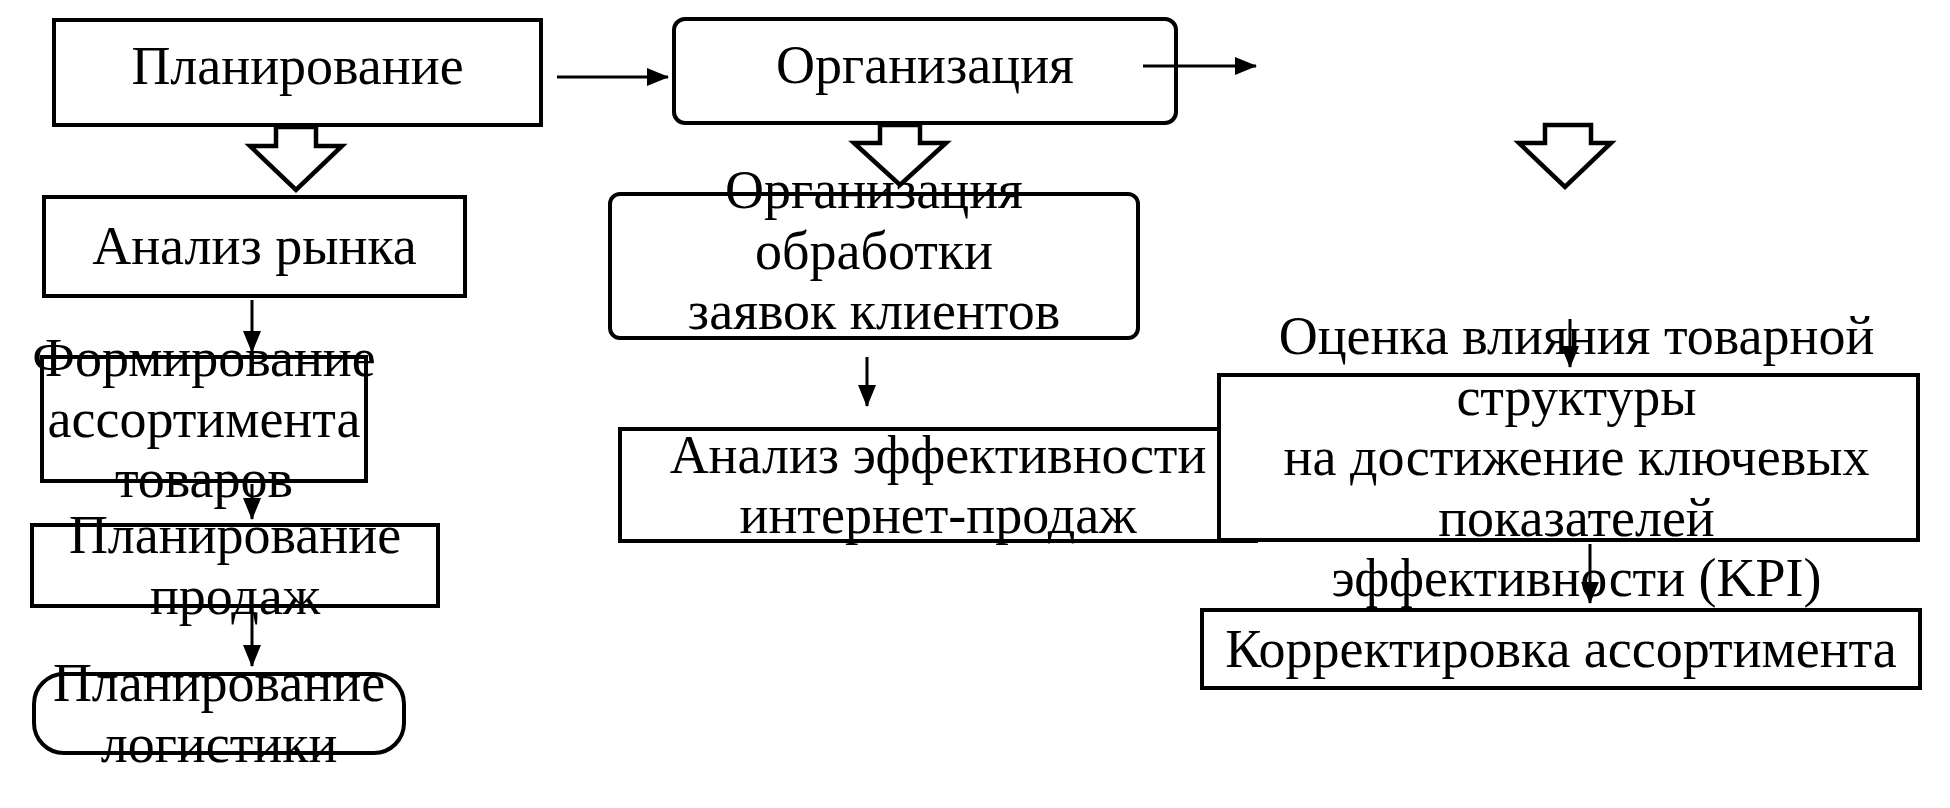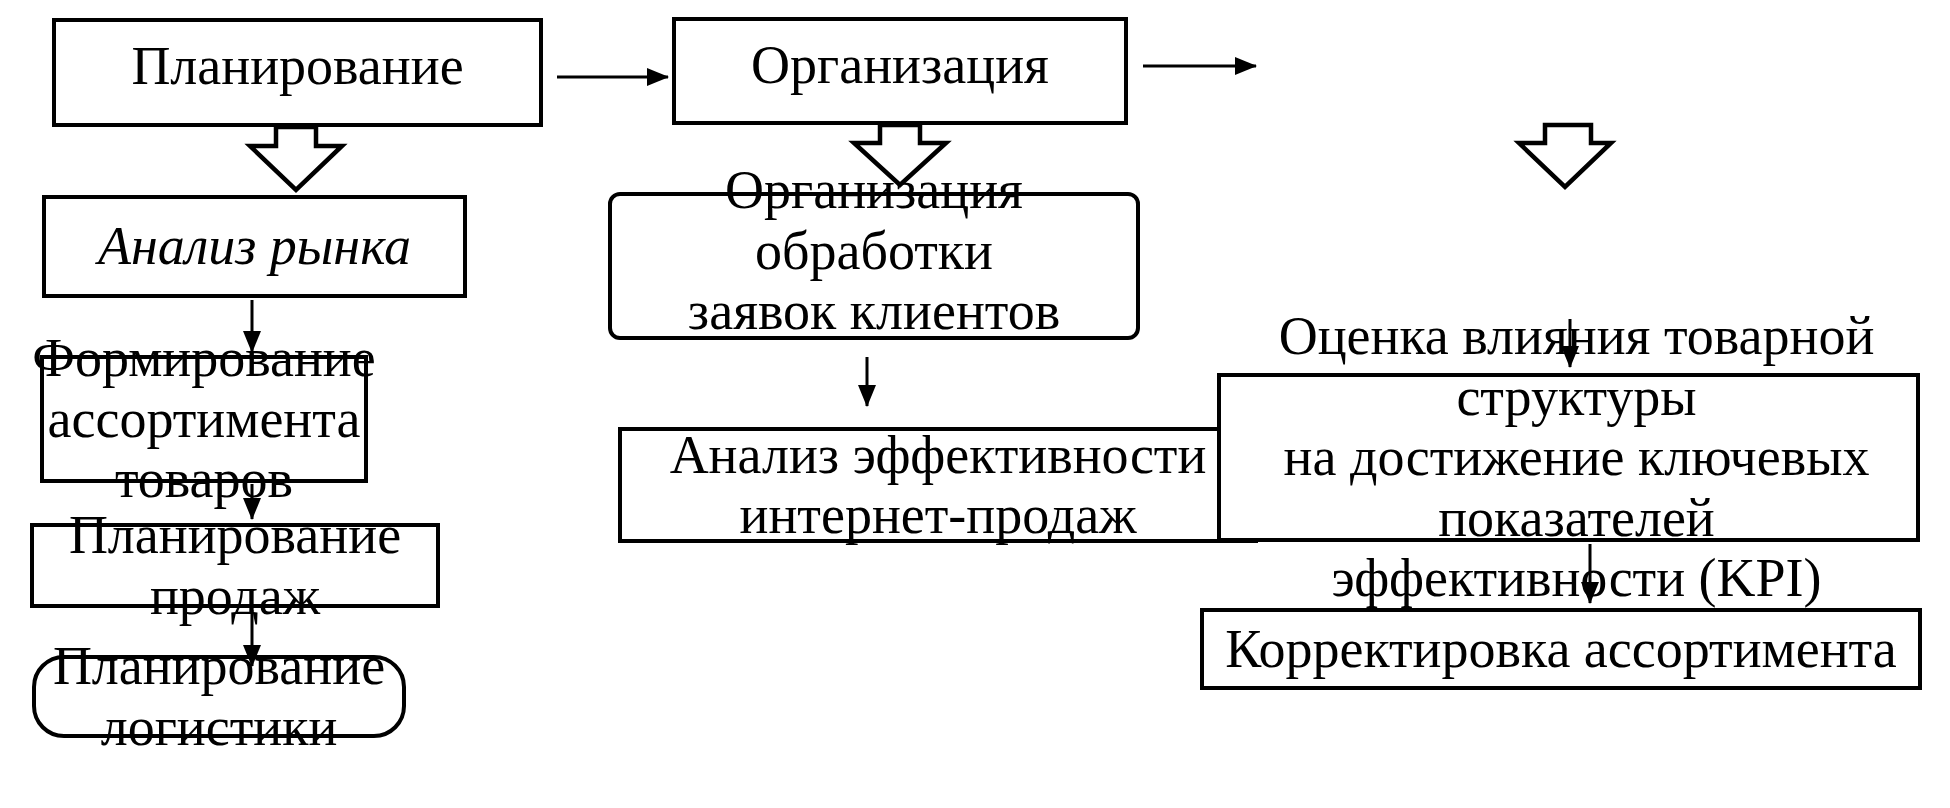--- a/index.html
+++ b/index.html
@@ -47,27 +47,27 @@
   .thin-arrow{stroke:var(--border);stroke-width:3;fill:none;}
   .block-arrow{stroke:var(--border);stroke-width:4.5;fill:var(--box_fill);stroke-linejoin:miter;}
   .arrow-head{fill:var(--border);}
 </style>
 </head>
 <body>
 
 <div id="stage">
 
   <div class="box header" style="left:52px;top:18px;width:491px;height:109px;">Планирование</div>
-  <div class="box" style="left:42px;top:195px;width:425px;height:103px;font-style:italic;">Анализ рынка</div>
+  <div class="box" style="left:42px;top:195px;width:425px;height:103px;">Анализ рынка</div>
   <div class="box" style="left:40px;top:355px;width:328px;height:128px;">Формирование
 ассортимента товаров</div>
   <div class="box" style="left:30px;top:523px;width:410px;height:85px;">Планирование продаж</div>
-  <div class="box" style="left:32px;top:655px;width:374px;height:83px;border-radius:32px;">Планирование логистики</div>
+  <div class="box" style="left:32px;top:672px;width:374px;height:83px;border-radius:32px;">Планирование логистики</div>
 
-  <div class="box header" style="left:672px;top:17px;width:456px;height:108px;">Организация</div>
+  <div class="box header" style="left:672px;top:17px;width:506px;height:108px;border-radius:13px;">Организация</div>
   <div class="box text-high" style="left:608px;top:192px;width:532px;height:148px;border-radius:12px;">Организация обработки
 заявок клиентов</div>
   <div class="box" style="left:618px;top:427px;width:640px;height:116px;">Анализ эффективности
 интернет-продаж</div>
 
   <div class="box" style="left:1217px;top:373px;width:703px;height:169px;padding-left:16px;">Оценка влияния товарной структуры
 на достижение ключевых показателей
 эффективности (KPI)</div>
   <div class="box" style="left:1200px;top:608px;width:722px;height:82px;">Корректировка ассортимента</div>
 

